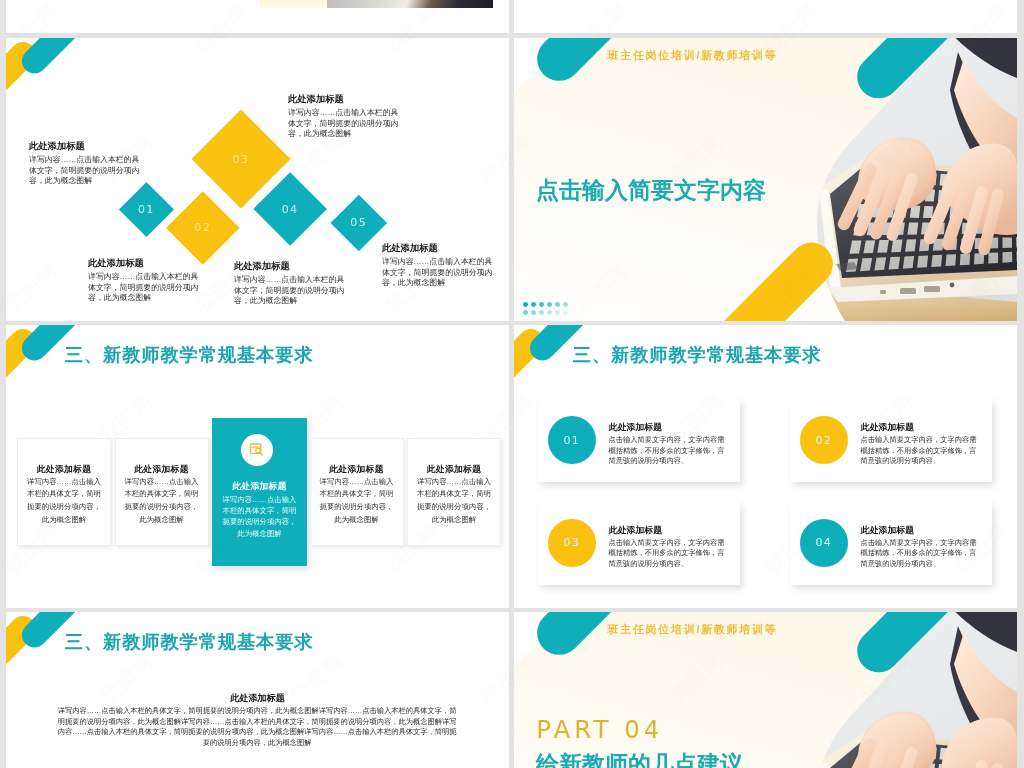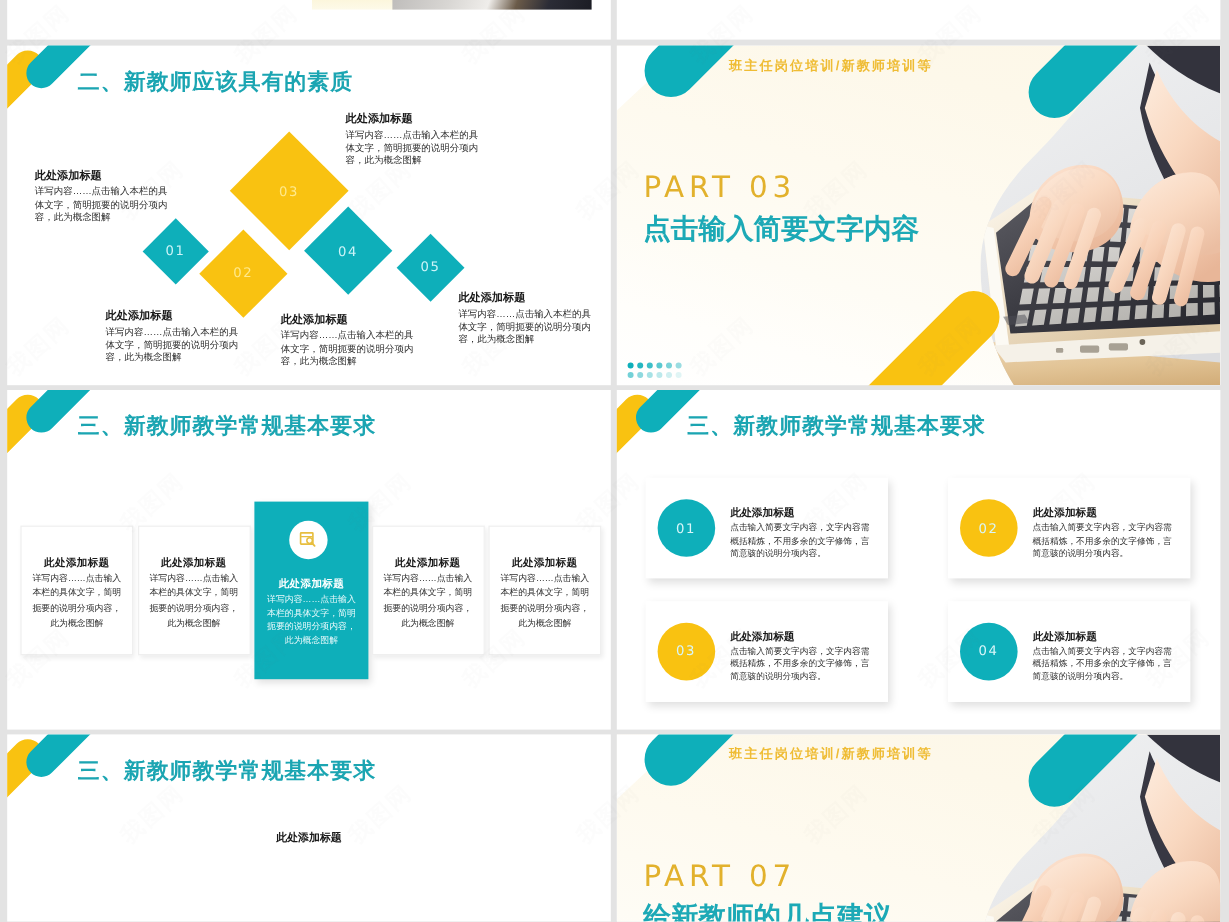--- a/index.html
+++ b/index.html
@@ -69,21 +69,20 @@
     <div class="slide s-top">
       <div style="position:absolute;left:254px;top:250px;width:68px;height:8px;background:linear-gradient(180deg,#FCF6DC,#FDFAE9)"></div>
       <div style="position:absolute;left:321px;top:250px;width:166px;height:8px;background:linear-gradient(110deg,#BFBDBB 0%,#D8D6D3 28%,#EFEDEA 48%,#6B5B49 62%,#2B2C36 78%,#1B1C24 100%)"></div>
     </div>
     <div class="slide s-top-r"></div>
     <div class="slide s1">
       <div class="corner">
         <i class="cy"></i>
         <i class="ct"></i>
       </div>
-      <div class="sec-title">二、新教师应该具有的素质</div>
       <div class="dia" style="left:121.1px;top:151.6px;width:38.9px;height:38.9px;background:#0EAFBA">
         <b>01</b>
       </div>
       <div class="dia y" style="left:171.2px;top:164.2px;width:51.6px;height:51.6px;background:#F9C211">
         <b>02</b>
       </div>
       <div class="dia y" style="left:200.0px;top:86.0px;width:70.0px;height:70.0px;background:#F9C211">
         <b>03</b>
       </div>
       <div class="dia" style="left:257.8px;top:144.8px;width:52.3px;height:52.3px;background:#0EAFBA">
@@ -188,21 +187,20 @@
   <path d="M350.4 129.3 L324.4 183.3 A6.2 6.2 0 0 0 335.6 188.7 L361.6 134.7 A6.2 6.2 0 0 0 350.4 129.3 Z" fill="url(#gskin)"></path>
             <path d="M364.2 131.6 L340.2 189.6 A6.2 6.2 0 0 0 351.8 194.4 L375.8 136.4 A6.2 6.2 0 0 0 364.2 131.6 Z" fill="url(#gskinL)"></path>
             <path d="M378.4 134.9 L356.4 193.9 A6.0 6.0 0 0 0 367.6 198.1 L389.6 139.1 A6.0 6.0 0 0 0 378.4 134.9 Z" fill="url(#gskin)"></path>
             <path d="M392.6 138.1 L372.6 196.1 A5.8 5.8 0 0 0 383.4 199.9 L403.4 141.9 A5.8 5.8 0 0 0 392.6 138.1 Z" fill="url(#gskinL)"></path>
 </g>
 </svg></div>
       <div class="tpill" style="left:50.4px;top:-66.4px;width:44px;height:120px;transform:rotate(45deg)"></div>
       <div class="tpill" style="left:381.4px;top:-74.1px;width:43px;height:150px;transform:rotate(45deg)"></div>
       <div class="ypill" style="left:231.3px;top:185.8px;width:43px;height:170px;transform:rotate(45deg)"></div>
       <div class="part-kicker">班主任岗位培训/新教师培训等</div>
-      <div class="part-no">PART 03</div>
       <div class="part-title">点击输入简要文字内容</div>
       <div class="dots">
         <s style="opacity:1.00"></s>
         <s style="opacity:0.90"></s>
         <s style="opacity:0.80"></s>
         <s style="opacity:0.68"></s>
         <s style="opacity:0.55"></s>
         <s style="opacity:0.42"></s>
         <s style="opacity:0.58"></s>
         <s style="opacity:0.47"></s>
@@ -278,20 +276,21 @@
       <div class="nh" style="left:346.8px;top:199.8px">此处添加标题</div>
       <div class="np" style="left:346.5px;top:212.8px">点击输入简要文字内容，文字内容需概括精炼，不用多余的文字修饰，言简意骇的说明分项内容。</div>
     </div>
     <div class="slide s5">
       <div class="corner">
         <i class="cy"></i>
         <i class="ct"></i>
       </div>
       <div class="sec-title">三、新教师教学常规基本要求</div>
       <div class="para-h">此处添加标题</div>
+      <div class="para-p">详写内容……点击输入本栏的具体文字，简明扼要的说明分项内容，此为概念图解详写内容……点击输入本栏的具体文字，简明扼要的说明分项内容，此为概念图解详写内容……点击输入本栏的具体文字，简明扼要的说明分项内容，此为概念图解详写内容……点击输入本栏的具体文字，简明扼要的说明分项内容，此为概念图解详写内容……点击输入本栏的具体文字，简明扼要的说明分项内容，此为概念图解</div>
     </div>
     <div class="slide s6">
       <div class="part-bg"></div>
       <div class="part-bg2"></div>
       <div class="photo-wrap"><svg class="photo-svg" width="503" height="283" viewBox="0 0 503 283">
 <defs>
  <clipPath id="pmask">
               <path d="M420 0 L503 0 L503 283 L331 283 C314 256 303 220 303 182 C304 150 318 122 345 95 C368 72 398 38 420 0 Z"></path>
             </clipPath>
  <linearGradient id="gwall" x1="0.1" y1="0" x2="0.5" y2="1">
@@ -360,21 +359,21 @@
   <path d="M348 130 C356 112 374 100 394 102 C412 104 422 120 419 136 C416 152 402 162 384 163 C364 164 350 152 348 140 Z" fill="url(#gskinL)"></path>
   <path d="M350.4 129.3 L324.4 183.3 A6.2 6.2 0 0 0 335.6 188.7 L361.6 134.7 A6.2 6.2 0 0 0 350.4 129.3 Z" fill="url(#gskin)"></path>
             <path d="M364.2 131.6 L340.2 189.6 A6.2 6.2 0 0 0 351.8 194.4 L375.8 136.4 A6.2 6.2 0 0 0 364.2 131.6 Z" fill="url(#gskinL)"></path>
             <path d="M378.4 134.9 L356.4 193.9 A6.0 6.0 0 0 0 367.6 198.1 L389.6 139.1 A6.0 6.0 0 0 0 378.4 134.9 Z" fill="url(#gskin)"></path>
             <path d="M392.6 138.1 L372.6 196.1 A5.8 5.8 0 0 0 383.4 199.9 L403.4 141.9 A5.8 5.8 0 0 0 392.6 138.1 Z" fill="url(#gskinL)"></path>
 </g>
 </svg></div>
       <div class="tpill" style="left:50.4px;top:-66.4px;width:44px;height:120px;transform:rotate(45deg)"></div>
       <div class="tpill" style="left:381.4px;top:-74.1px;width:43px;height:150px;transform:rotate(45deg)"></div>
       <div class="part-kicker">班主任岗位培训/新教师培训等</div>
-      <div class="part-no">PART 07</div>
+      <div class="part-no">PART 04</div>
       <div class="part-title">给新教师的几点建议</div>
     </div>
     <div class="wm">
       <span style="left:0px;top:40px">我图网</span>
       <span style="left:190px;top:40px">我图网</span>
       <span style="left:380px;top:40px">我图网</span>
       <span style="left:570px;top:40px">我图网</span>
       <span style="left:760px;top:40px">我图网</span>
       <span style="left:950px;top:40px">我图网</span>
       <span style="left:95px;top:170px">我图网</span>

